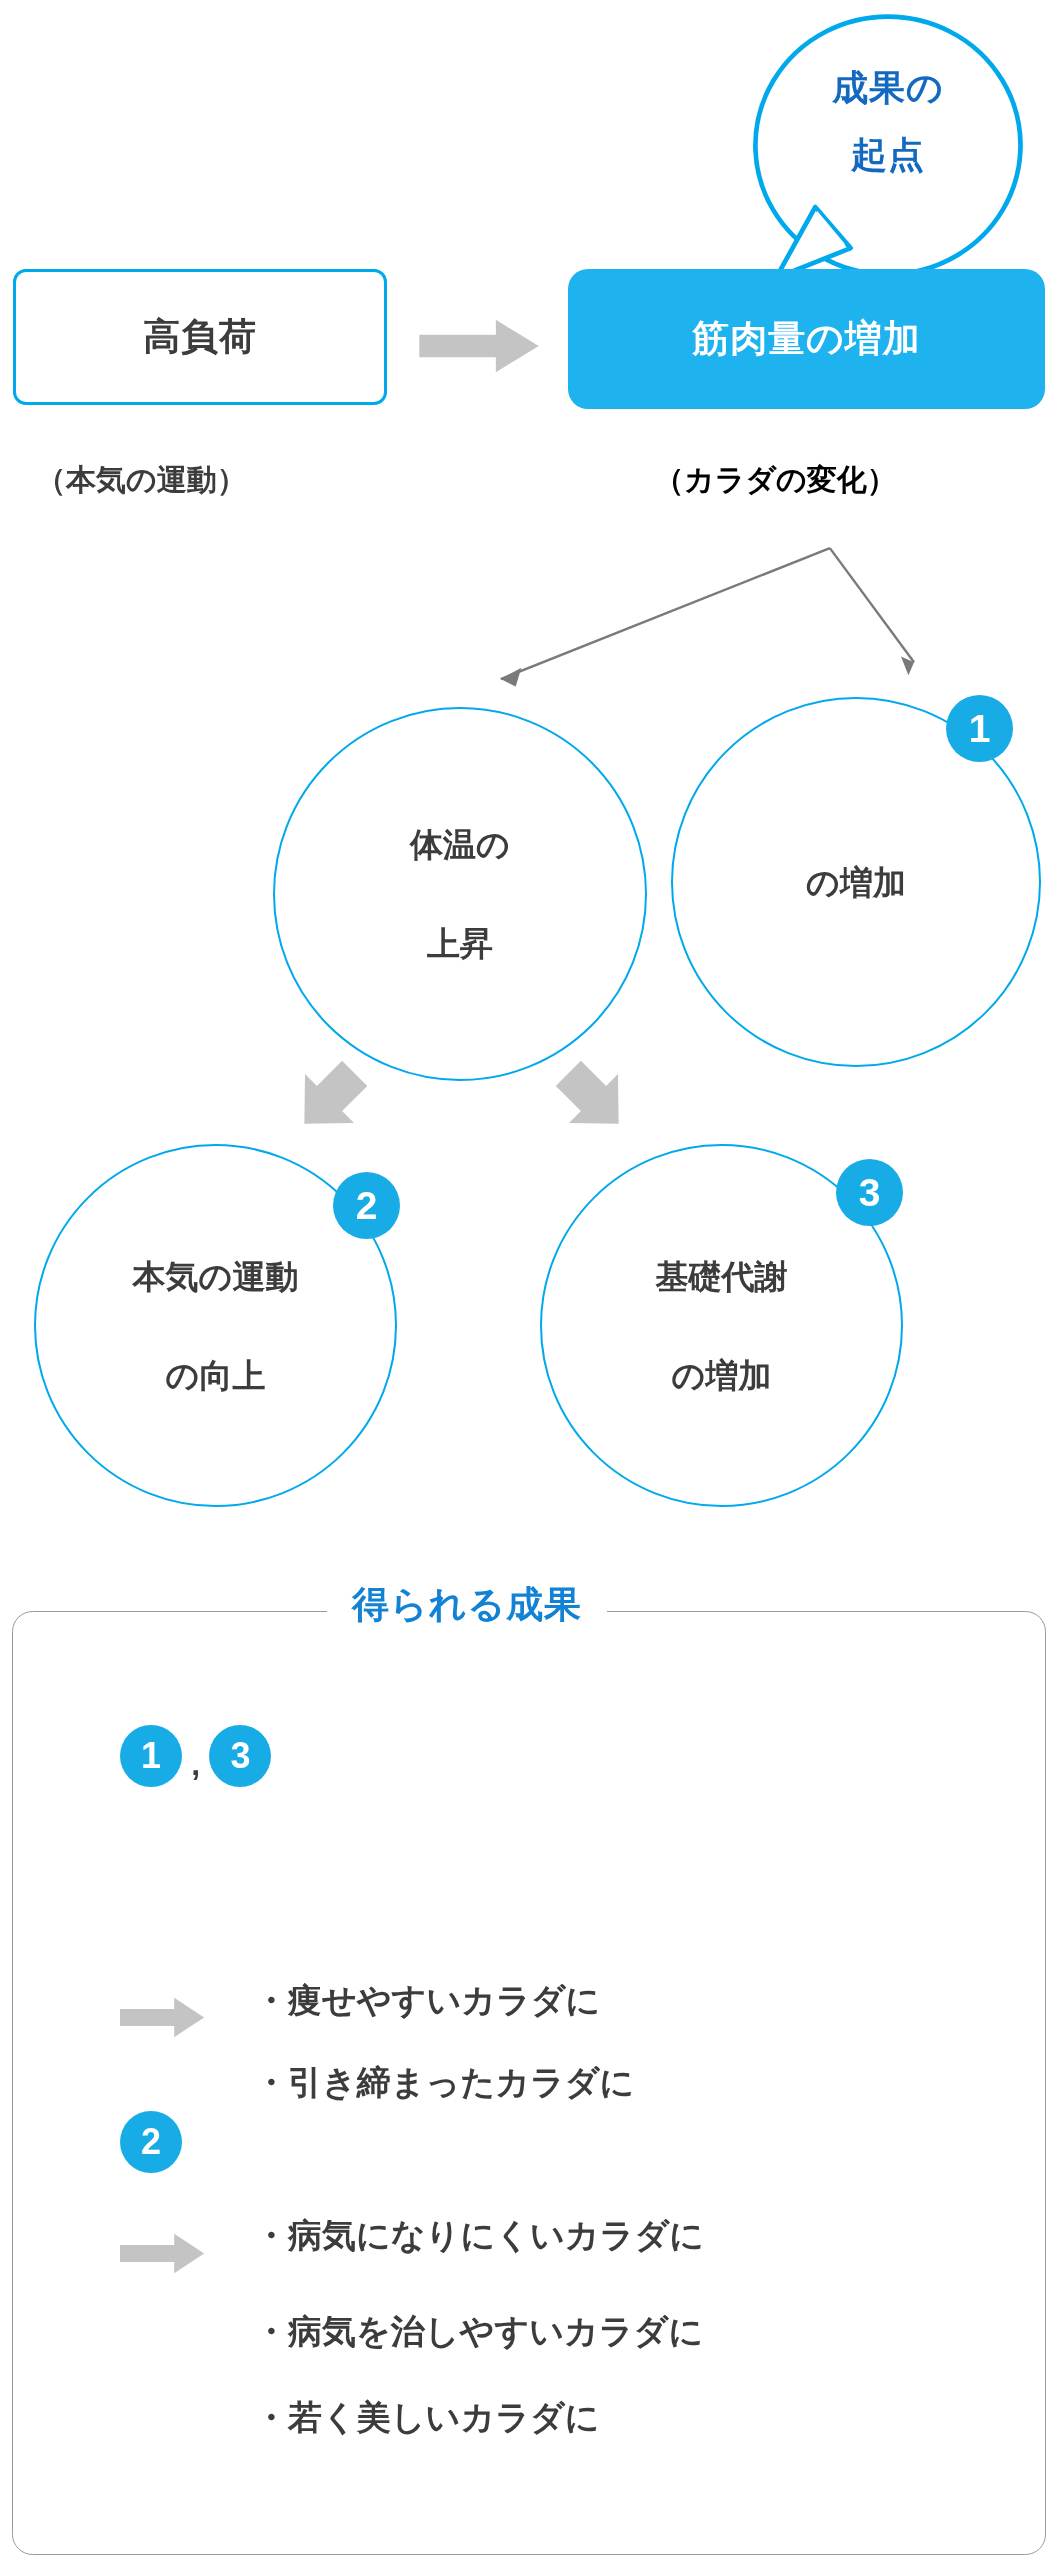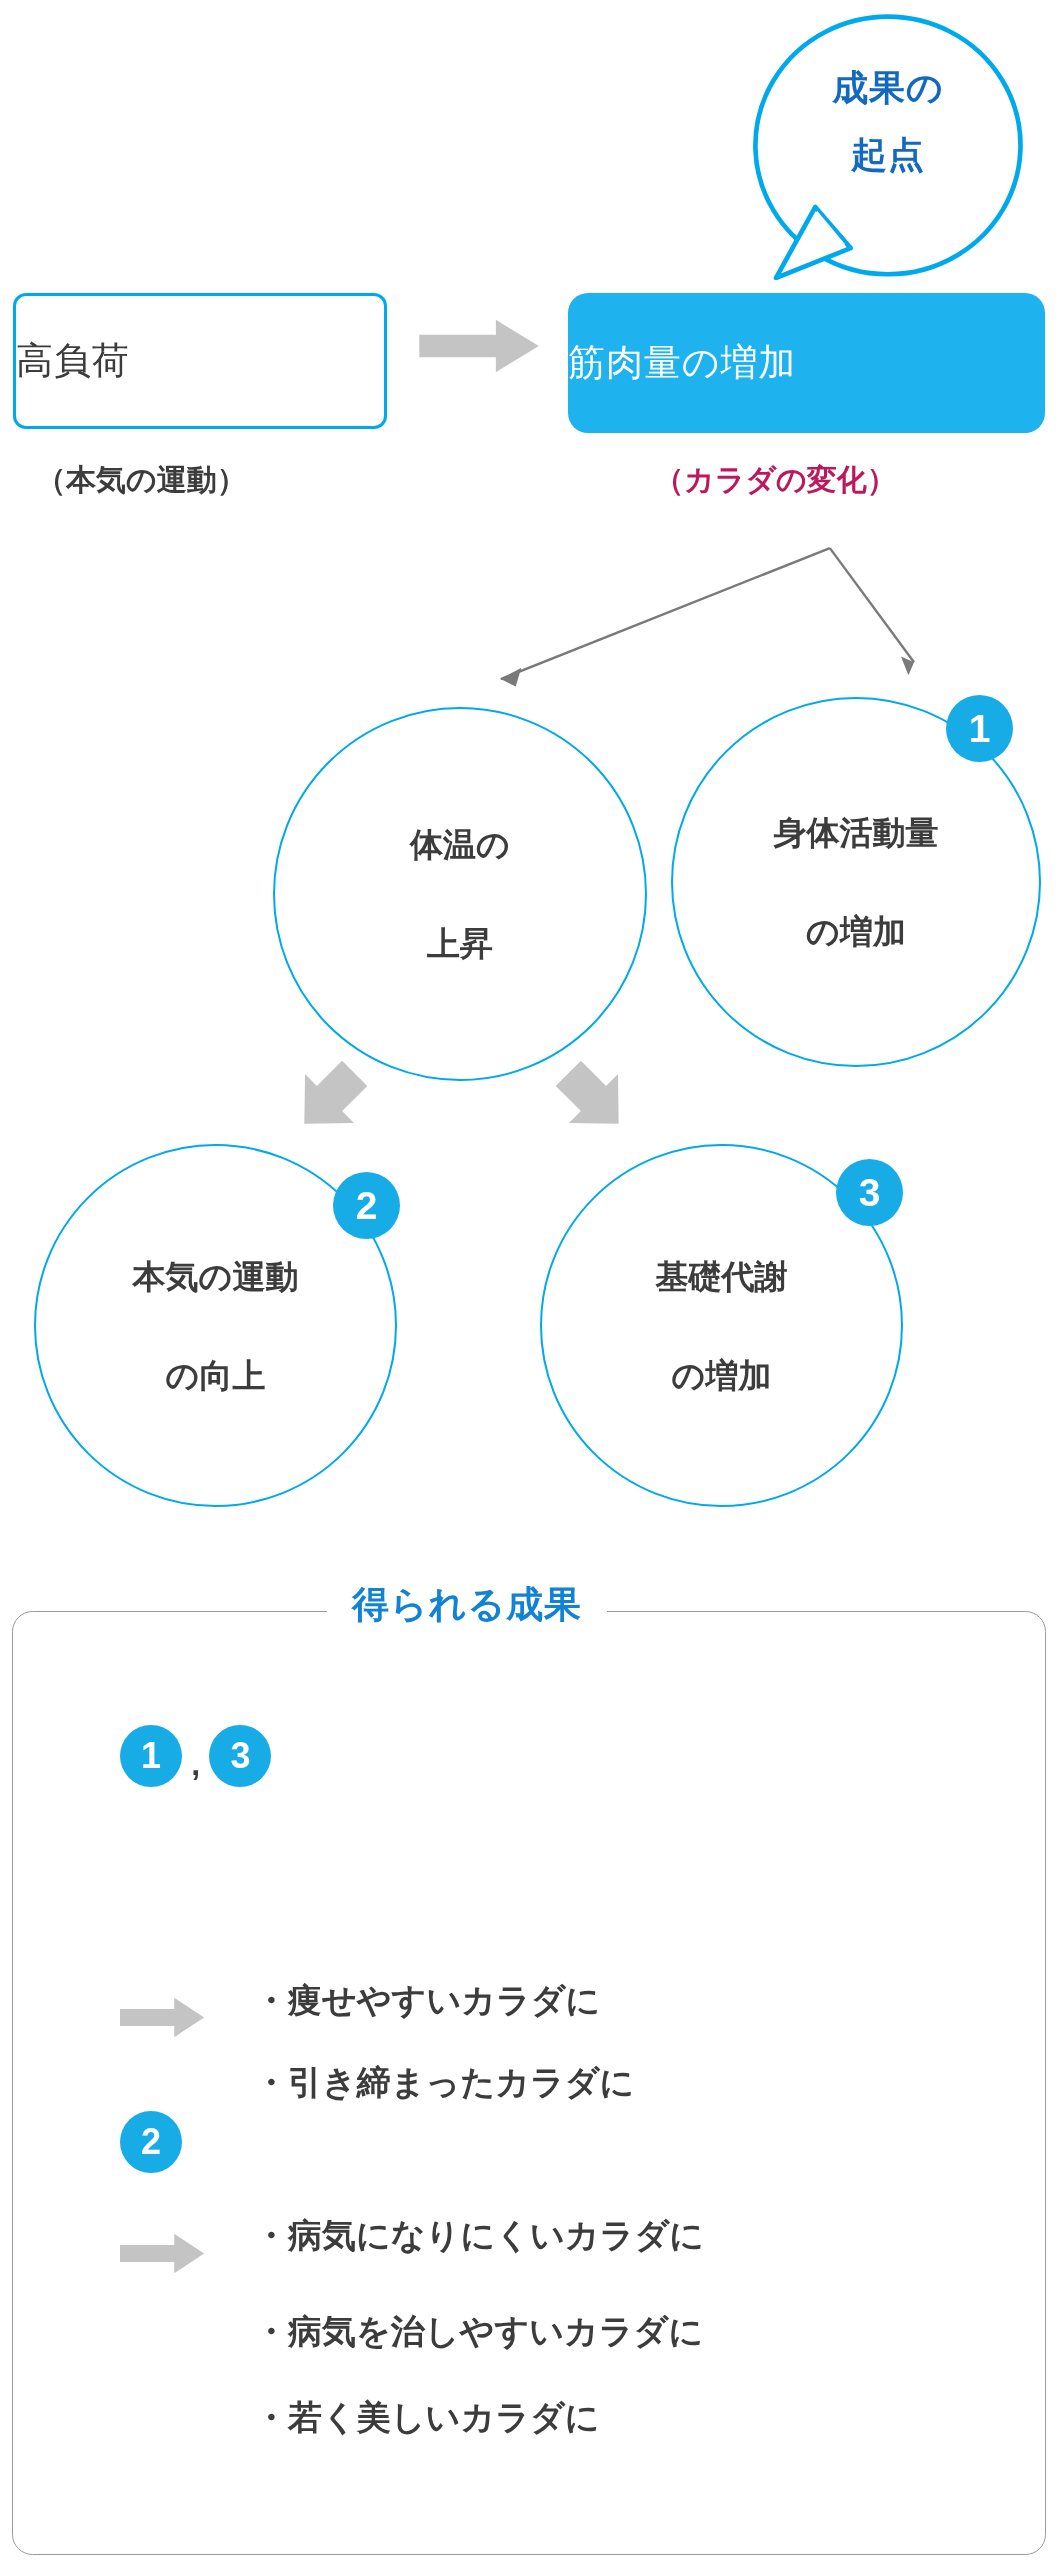--- a/index.html
+++ b/index.html
@@ -36,24 +36,24 @@
     font-weight: bold;
     line-height: 67px;
     letter-spacing: 0.9px;
   }
 
   
   .box {
     position: absolute;
     display: flex;
     align-items: center;
+    justify-content: center;
     font-size: 37px;
-    font-weight: normal;
+    font-weight: bold;
     letter-spacing: 0.9px;
-    margin-top: 24px;
   }
   .box-outline {
     left: 13px; top: 269px;
     width: 374px; height: 136px;
     border: 3.7px solid #00a8ec;
     border-radius: 13px;
     background: #ffffff;
     color: #3c3c3c;
   }
   .box-filled {
@@ -69,21 +69,21 @@
     font-weight: bold;
     letter-spacing: 0px;
     white-space: nowrap;
   }
   .caption-left {
     left: 36px; top: 460px;
     color: #3c3c3c;
   }
   .caption-right {
     left: 654px; top: 460px;
-    color: #be185d;
+    color: #000000;
   }
 
   
   .blockarrow { position: absolute; }
 
   
   .circle {
     position: absolute;
     border: 2.8px solid #00a8ec;
     border-radius: 50%;
@@ -211,21 +211,20 @@
     <path d="M96 156 L118 144 L112 164 Z" fill="#7a7a7a"></path>
     <path d="M538 138 L524 132 L532 152 Z" fill="#7a7a7a"></path>
   </svg>
 
   <div class="circle" style="left:273px; top:707px; width:374px; height:374px;">
     <div class="circle-line">体温の</div>
     <div class="circle-line">上昇</div>
   </div>
 
   <div class="circle" style="left:671px; top:697px; width:370px; height:370px;">
-    <div class="circle-line">身体活動量</div>
     <div class="circle-line">の増加</div>
   </div>
   <div class="badge" style="left:946px; top:695px;">1</div>
 
   <svg class="blockarrow" style="left:280px; top:1045px;" width="103" height="103" viewBox="0 0 110 110">
     <g transform="rotate(135 55 55)">
       <path d="M20 36 L58 36 L58 18 L96 55 L58 92 L58 74 L20 74 Z" fill="#c4c4c4"></path>
     </g>
   </svg>
 

